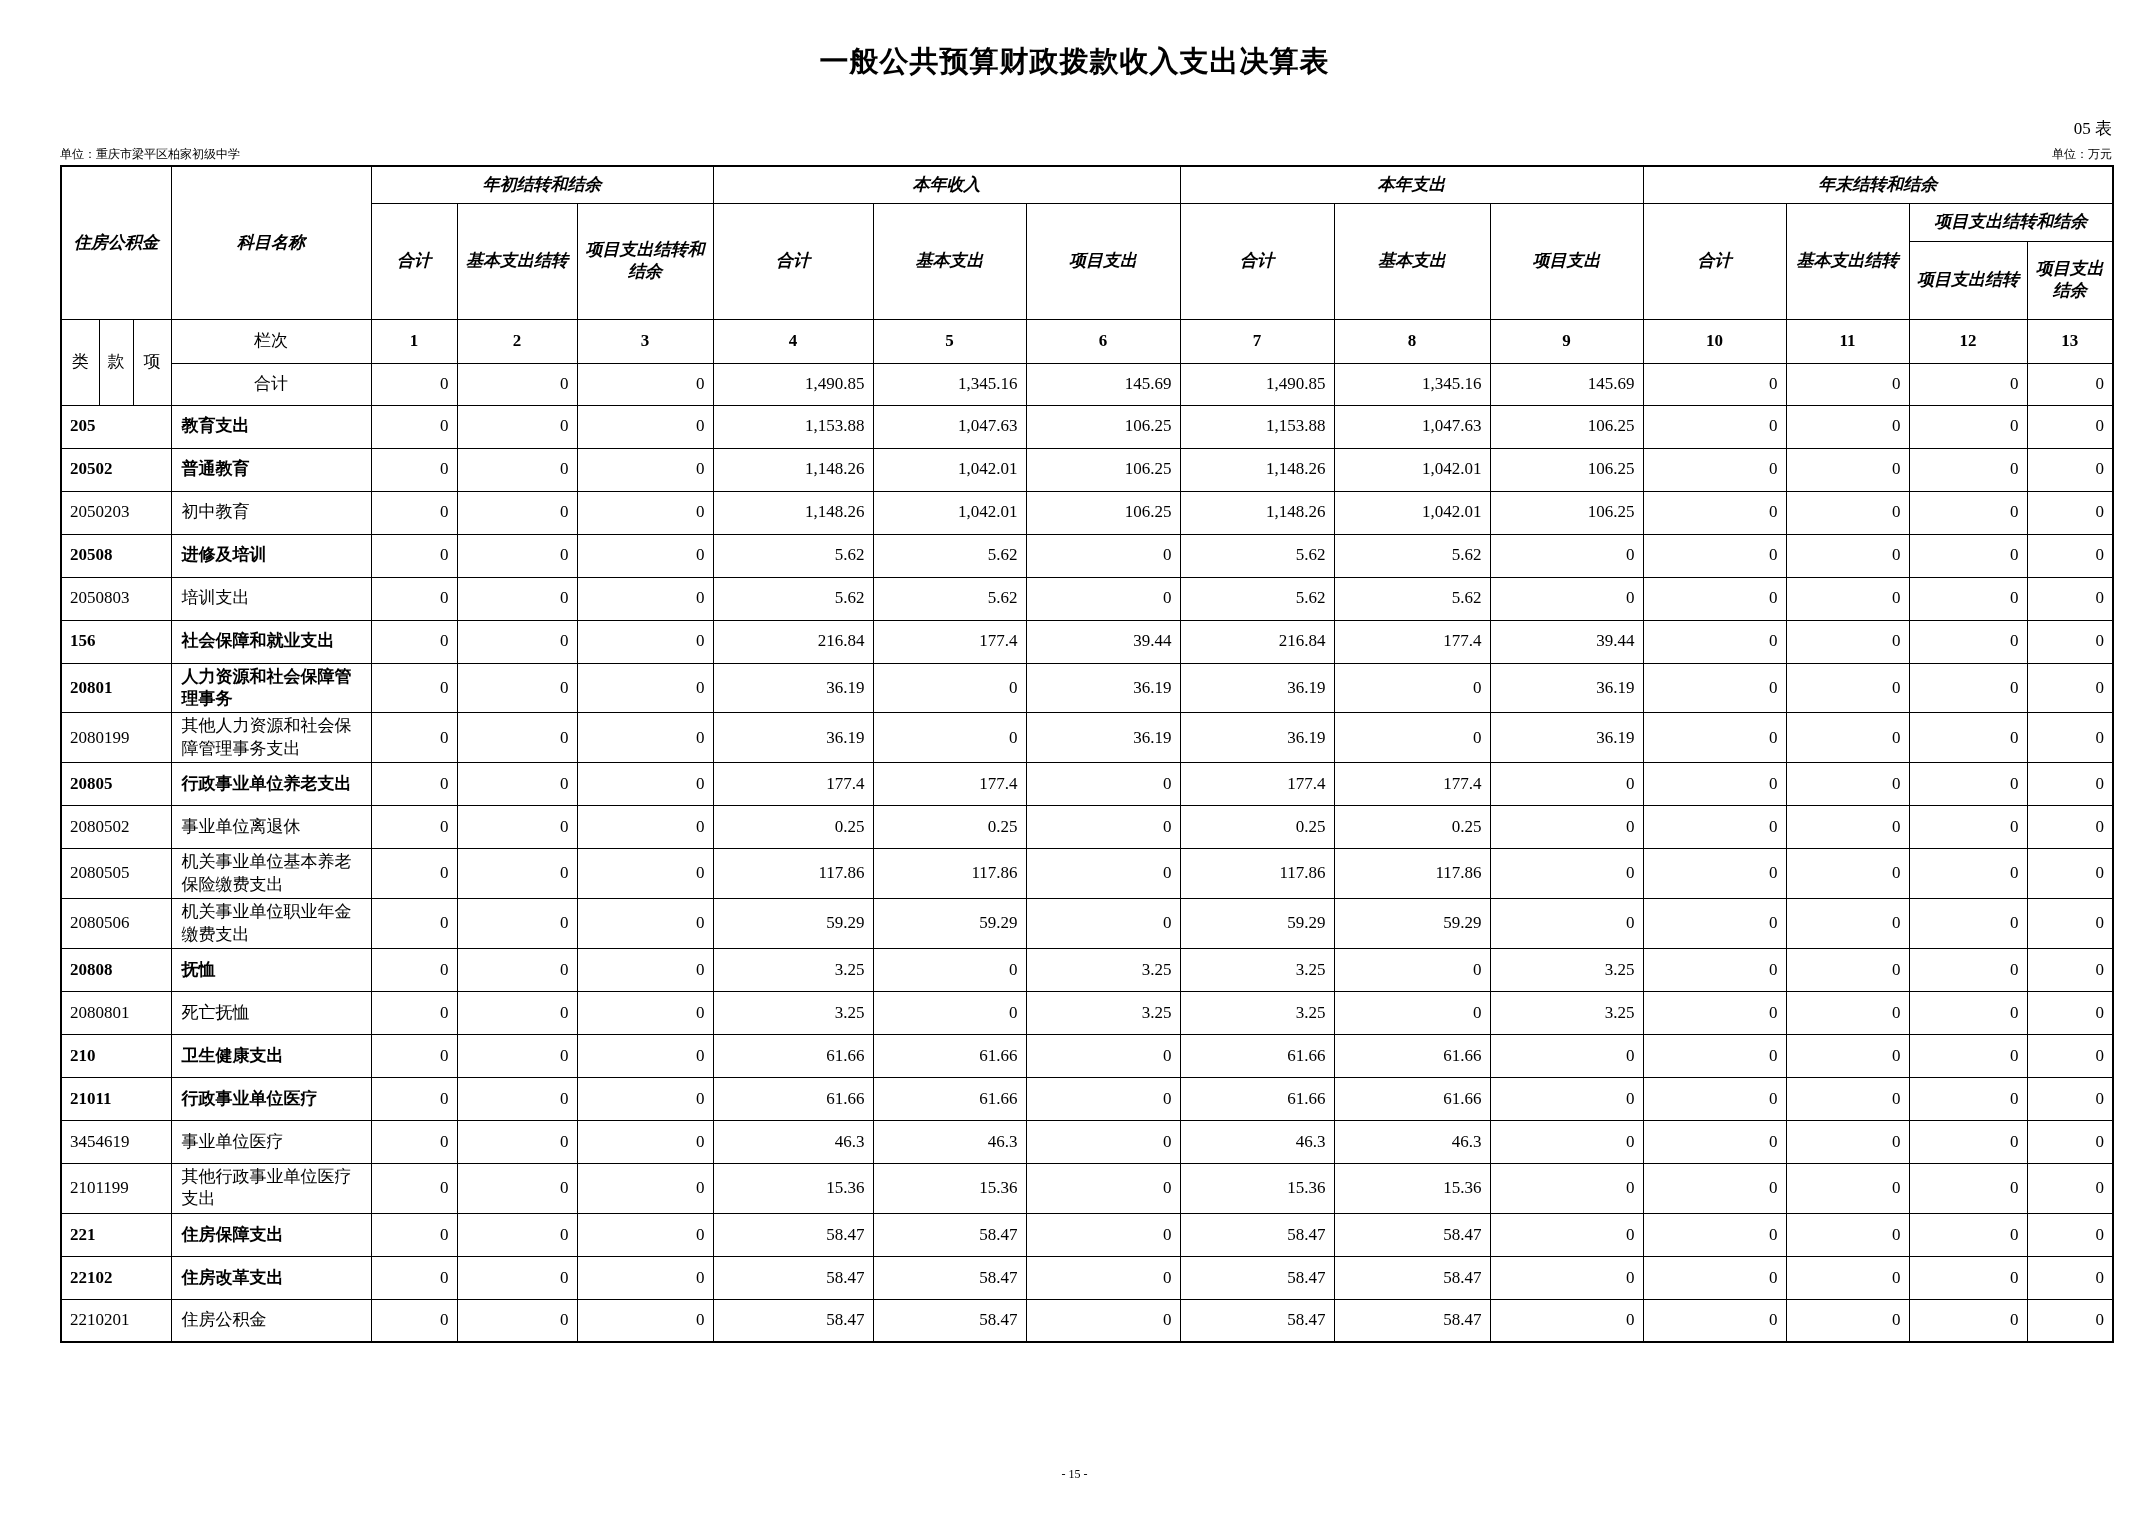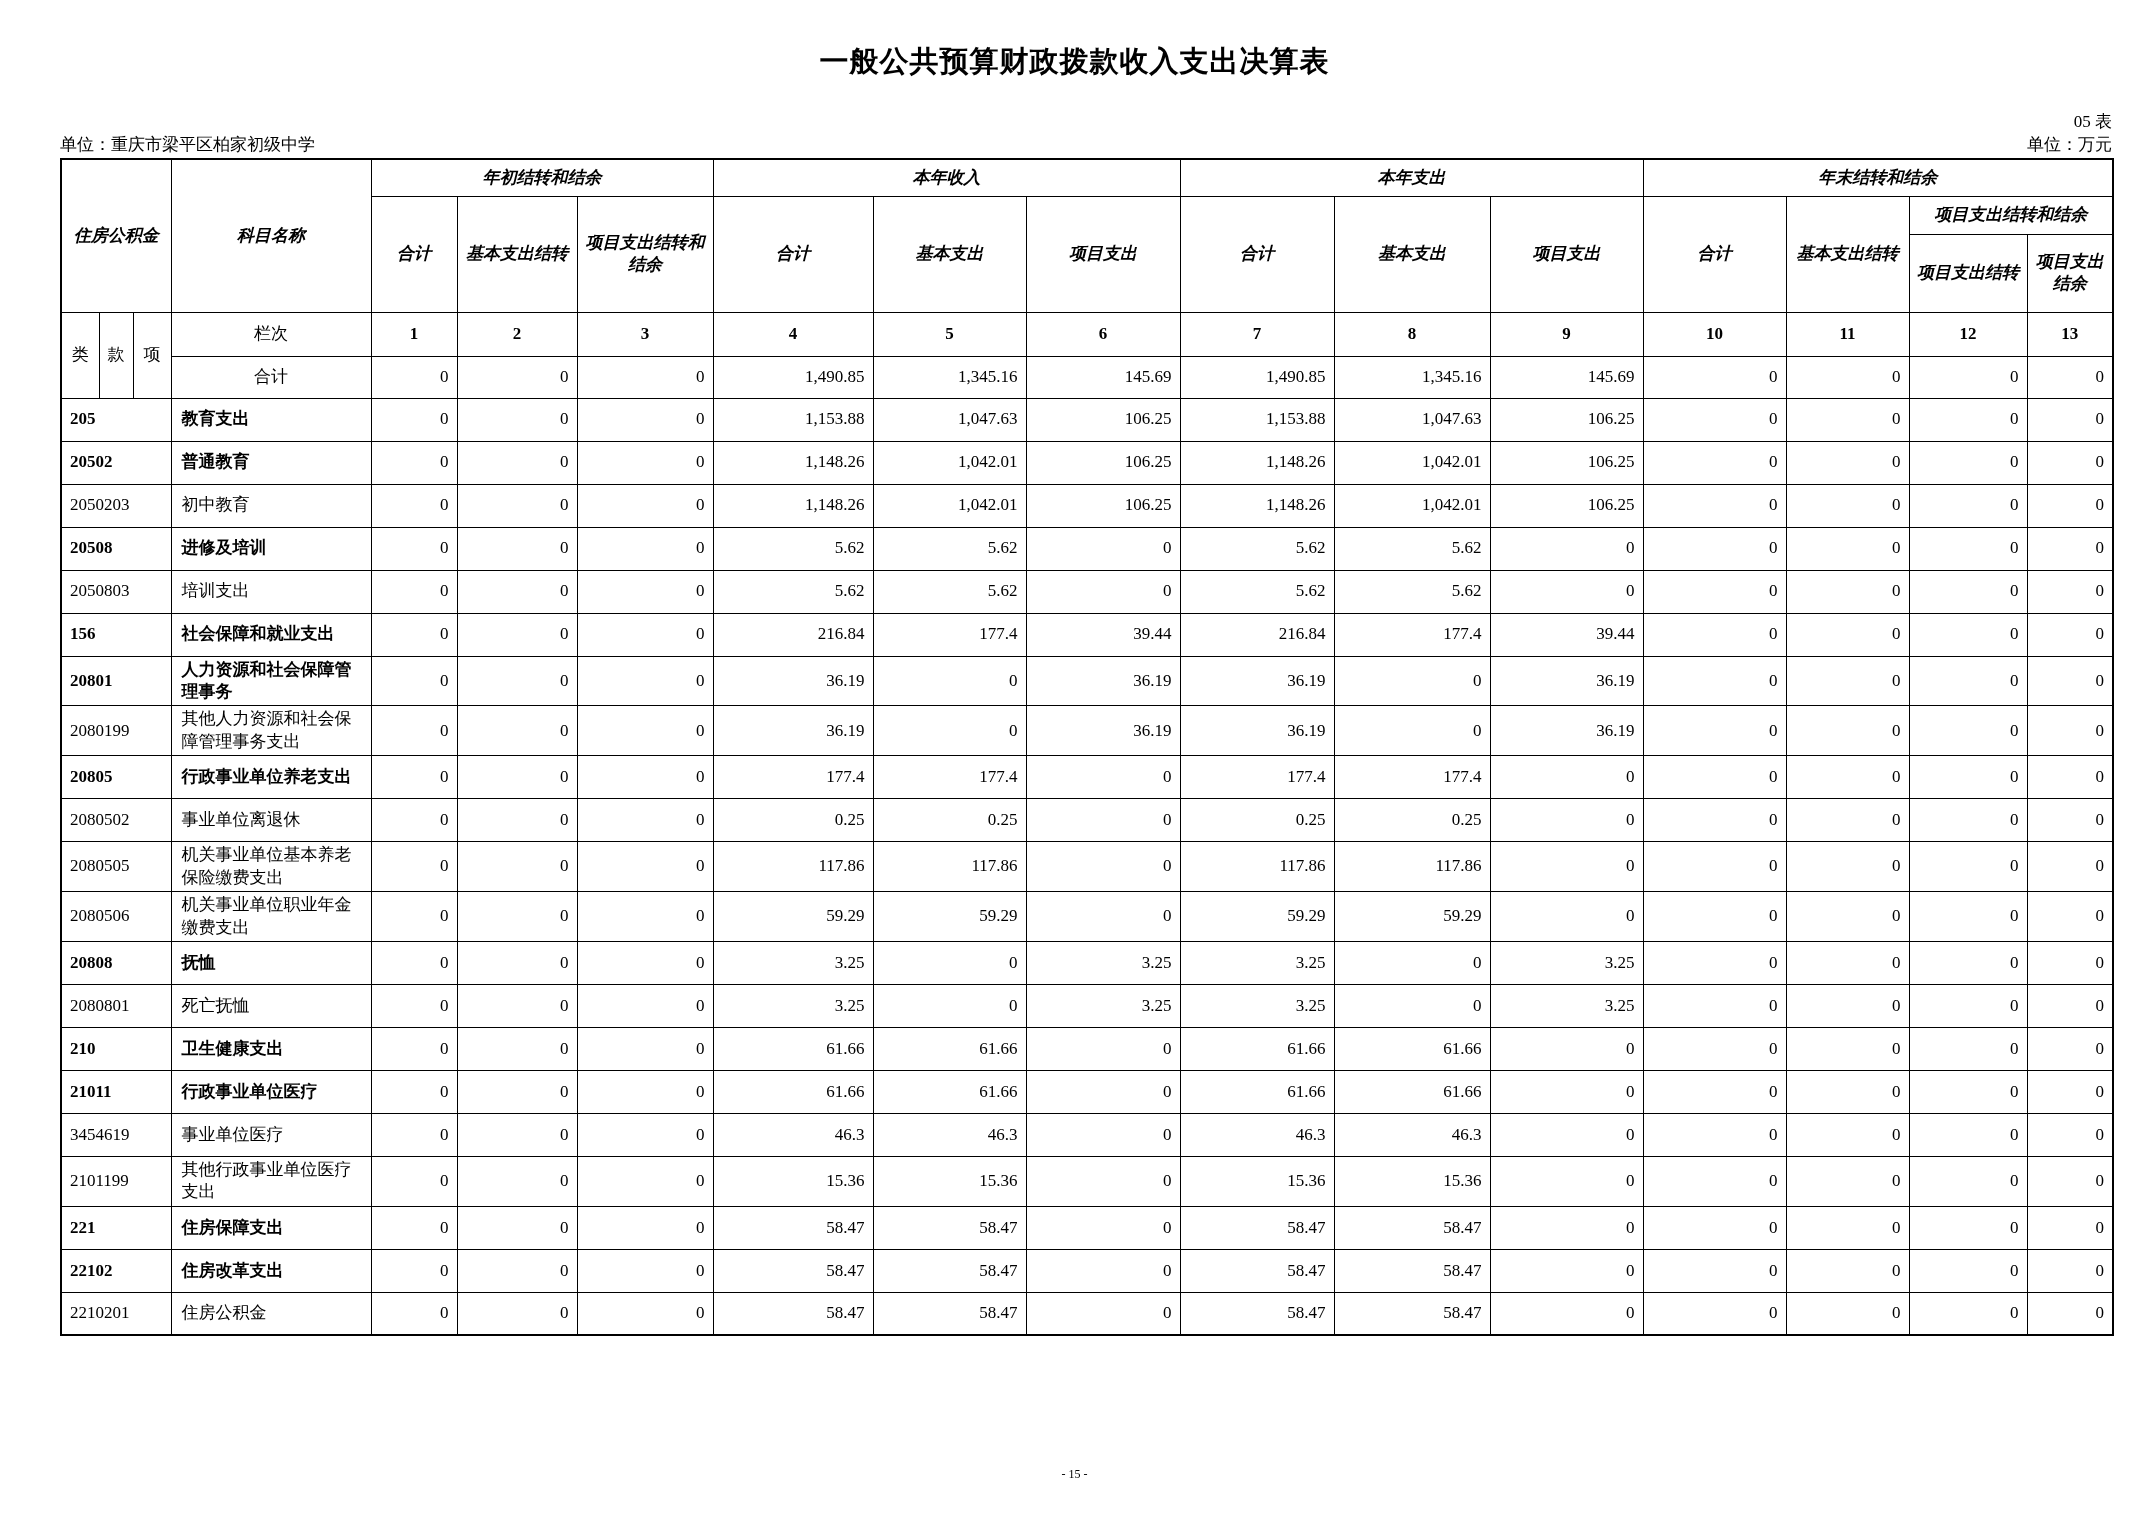--- a/index.html
+++ b/index.html
@@ -14,24 +14,24 @@
     overflow: hidden;
   }
   .doc-title {
     padding-top: 42px;
     text-align: center;
     font-size: 29px;
     font-weight: bold;
     letter-spacing: 1px;
   }
   .meta { width: 2052px; margin: 0 auto 0 60px; }
-  .form-no { text-align: right; font-size: 17px; margin-top: 28px; height: 22px; }
+  .form-no { text-align: right; font-size: 17px; margin-top: 35px; height: 22px; }
   .unit-row {
     display: flex; justify-content: space-between;
-    font-size: 17px; height: 24px; align-items: flex-end; margin-bottom: 2px;
+    font-size: 12px; height: 24px; align-items: flex-end; margin-bottom: 2px;
   }
   table.budget {
     table-layout: fixed;
     width: 2052px;
     margin-left: 60px;
     border-collapse: collapse;
     border: 2px solid #000;
   }
   table.budget th, table.budget td {
     border: 1px solid #000;

